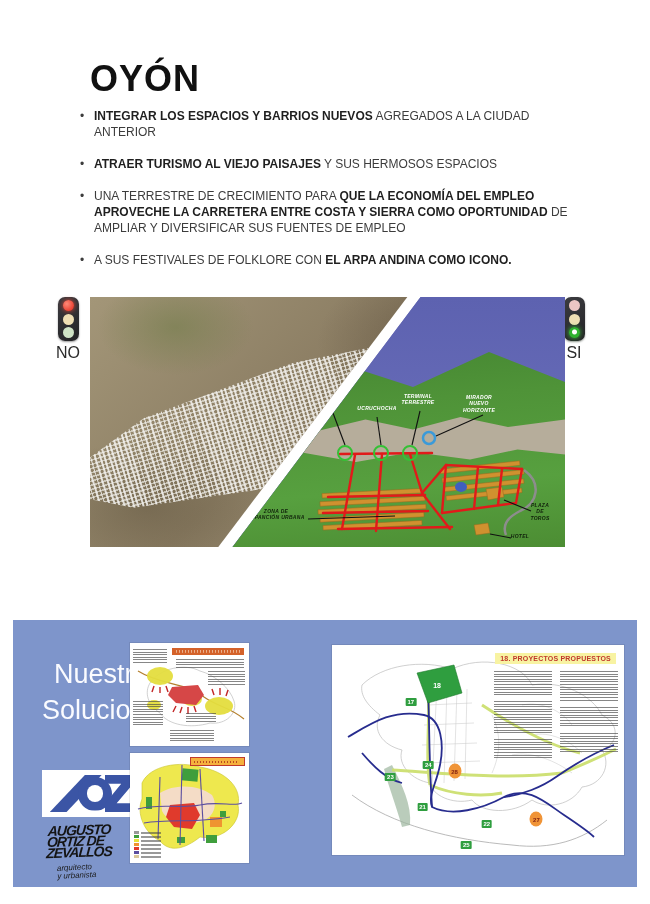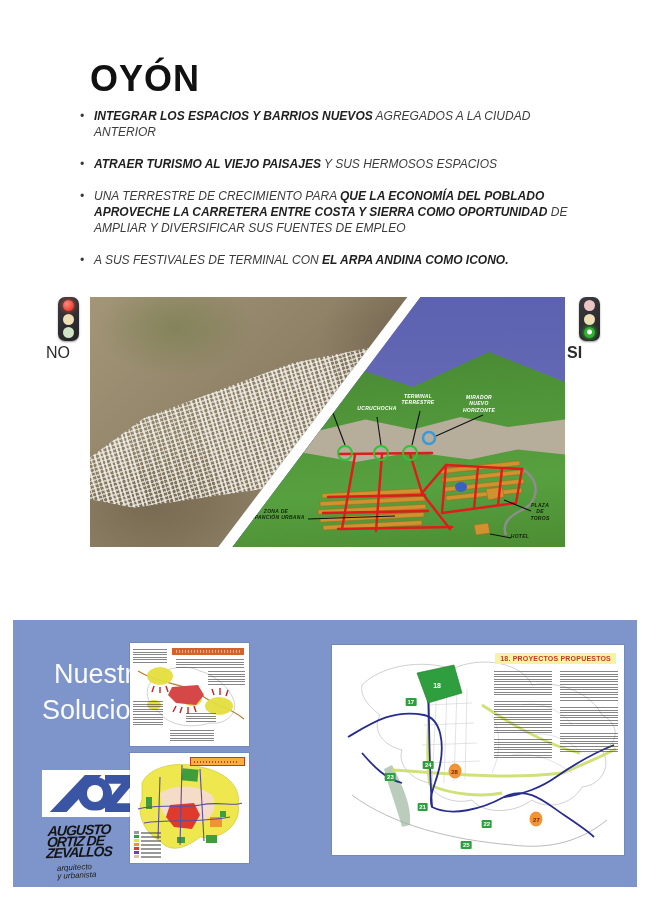--- a/index.html
+++ b/index.html
@@ -4,28 +4,28 @@
 <style>
   html,body{margin:0;padding:0;}
   body{width:650px;height:904px;position:relative;background:#ffffff;
        font-family:"Liberation Sans",sans-serif;overflow:hidden;}
 
   
   .page-title{position:absolute;left:90px;top:58px;font-size:36px;font-weight:700;
               color:#111;letter-spacing:1px;}
 
   .bullets{position:absolute;left:94px;top:108px;width:480px;margin:0;padding:0;
-           list-style:none;font-size:12px;line-height:16px;color:#3c3c3c;font-style:italic;}
+           list-style:none;font-size:12px;line-height:16px;color:#3c3c3c;}
   .bullets li{position:relative;margin:0 0 16px 0;}
   .bullets li::before{content:"\2022";position:absolute;left:-14px;top:0;color:#3c3c3c;}
   .bullets .b{font-weight:700;color:#1f1f1f;}
 
   
-  .signal-block{position:absolute;top:297px;width:44px;text-align:left;}
-  .signal-no{left:46px;} .signal-si{left:567px;font-weight:bold;}
+  .signal-block{position:absolute;top:297px;width:44px;text-align:center;}
+  .signal-no{left:46px;} .signal-si{left:552px;}
   .tlight{width:21px;height:44px;margin:0 auto;background:linear-gradient(145deg,#3c3c40,#232326);
           border-radius:7px;display:flex;flex-direction:column;align-items:center;
           justify-content:space-evenly;box-shadow:0 1px 2px rgba(0,0,0,.4);}
   .lamp{width:11px;height:11px;border-radius:50%;}
   .lamp.red-on{background:radial-gradient(circle at 35% 35%,#ff8a78,#e22417);box-shadow:0 0 5px rgba(255,70,50,.9);}
   .lamp.yellow-dim{background:#efdfb4;}
   .lamp.green-dim{background:#cfe3c6;}
   .lamp.red-dim{background:#ecc6c4;}
   .lamp.green-on{background:radial-gradient(circle at 50% 45%,#ffffff 0 2px,#2fb32f 3px);box-shadow:0 0 5px rgba(60,220,60,.9);}
   .signal-label{margin-top:3px;font-size:16px;color:#2b2b2b;}
@@ -114,22 +114,22 @@
       display:flex;align-items:center;justify-content:center;}
 </style>
 </head>
 <body>
 
 <div class="page-title">OYÓN</div>
 
 <ul class="bullets">
     <li><span class="b">INTEGRAR LOS ESPACIOS Y BARRIOS NUEVOS</span><span> AGREGADOS A LA CIUDAD ANTERIOR</span></li>
     <li><span class="b">ATRAER TURISMO AL VIEJO PAISAJES</span><span> Y SUS HERMOSOS ESPACIOS</span></li>
-    <li><span>UNA TERRESTRE DE CRECIMIENTO PARA </span><span class="b">QUE LA ECONOMÍA DEL POBLADO APROVECHE LA CARRETERA ENTRE COSTA Y SIERRA COMO OPORTUNIDAD</span><span> DE AMPLIAR Y DIVERSIFICAR SUS FUENTES DE EMPLEO</span></li>
-    <li><span>A SUS FESTIVALES DE TERMINAL CON </span><span class="b">EL ARPA ANDINA COMO ICONO.</span></li>
+    <li><span>UNA TERRESTRE DE CRECIMIENTO PARA </span><span class="b">QUE LA ECONOMÍA DEL EMPLEO APROVECHE LA CARRETERA ENTRE COSTA Y SIERRA COMO OPORTUNIDAD</span><span> DE AMPLIAR Y DIVERSIFICAR SUS FUENTES DE EMPLEO</span></li>
+    <li><span>A SUS FESTIVALES DE FOLKLORE CON </span><span class="b">EL ARPA ANDINA COMO ICONO.</span></li>
   </ul>
 
 <div class="signal-block signal-no">
   <div class="tlight">
     <span class="lamp red-on"></span>
     <span class="lamp yellow-dim"></span>
     <span class="lamp green-dim"></span>
   </div>
   <div class="signal-label">NO</div>
 </div>

